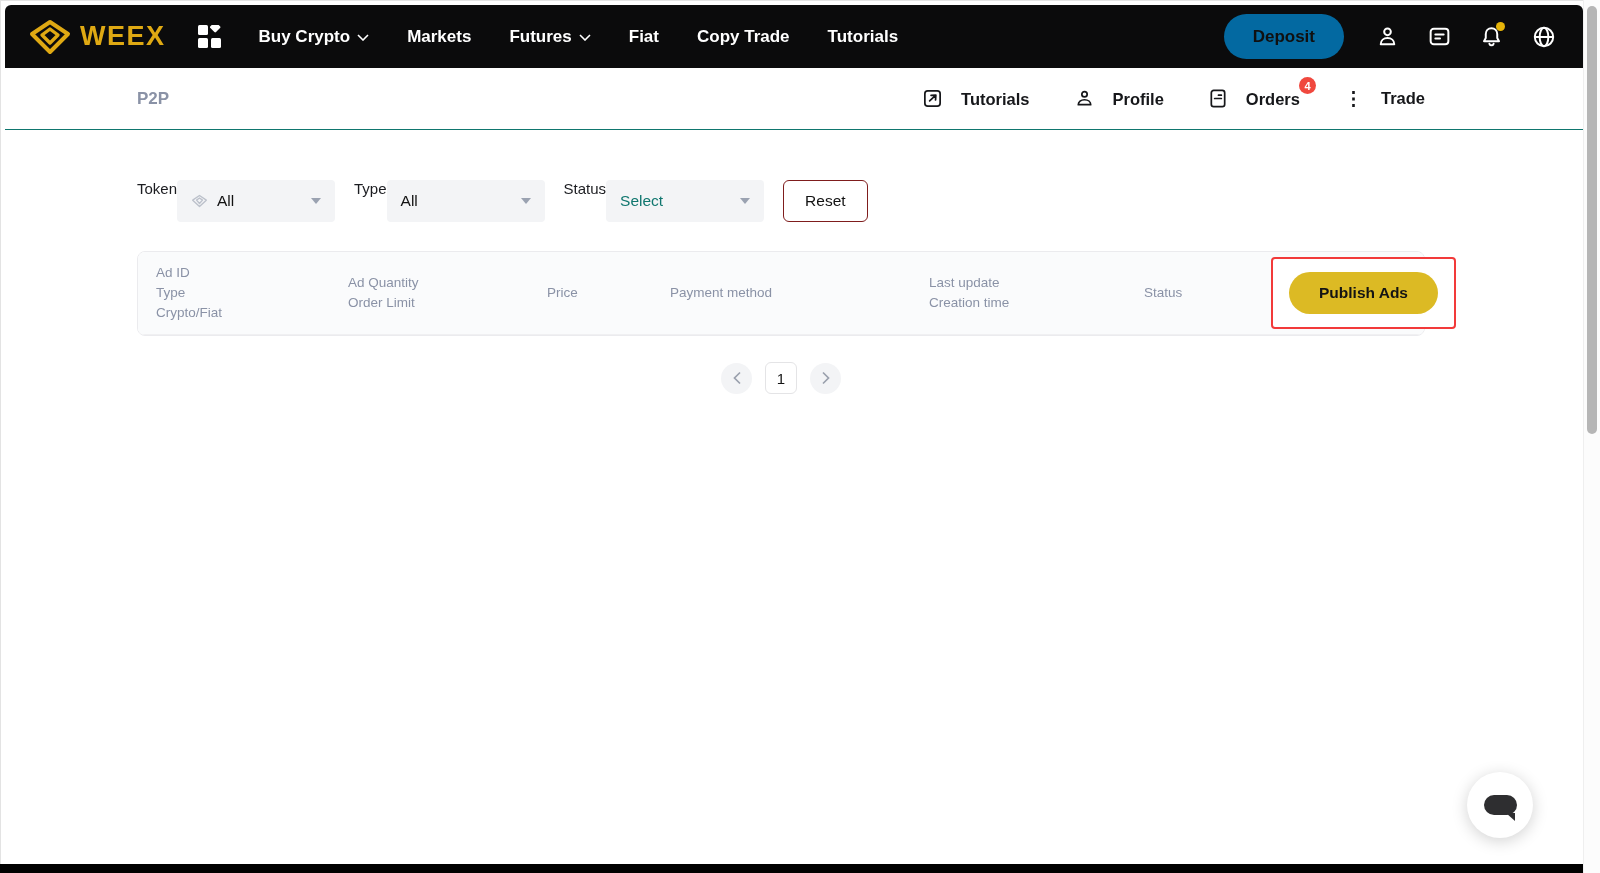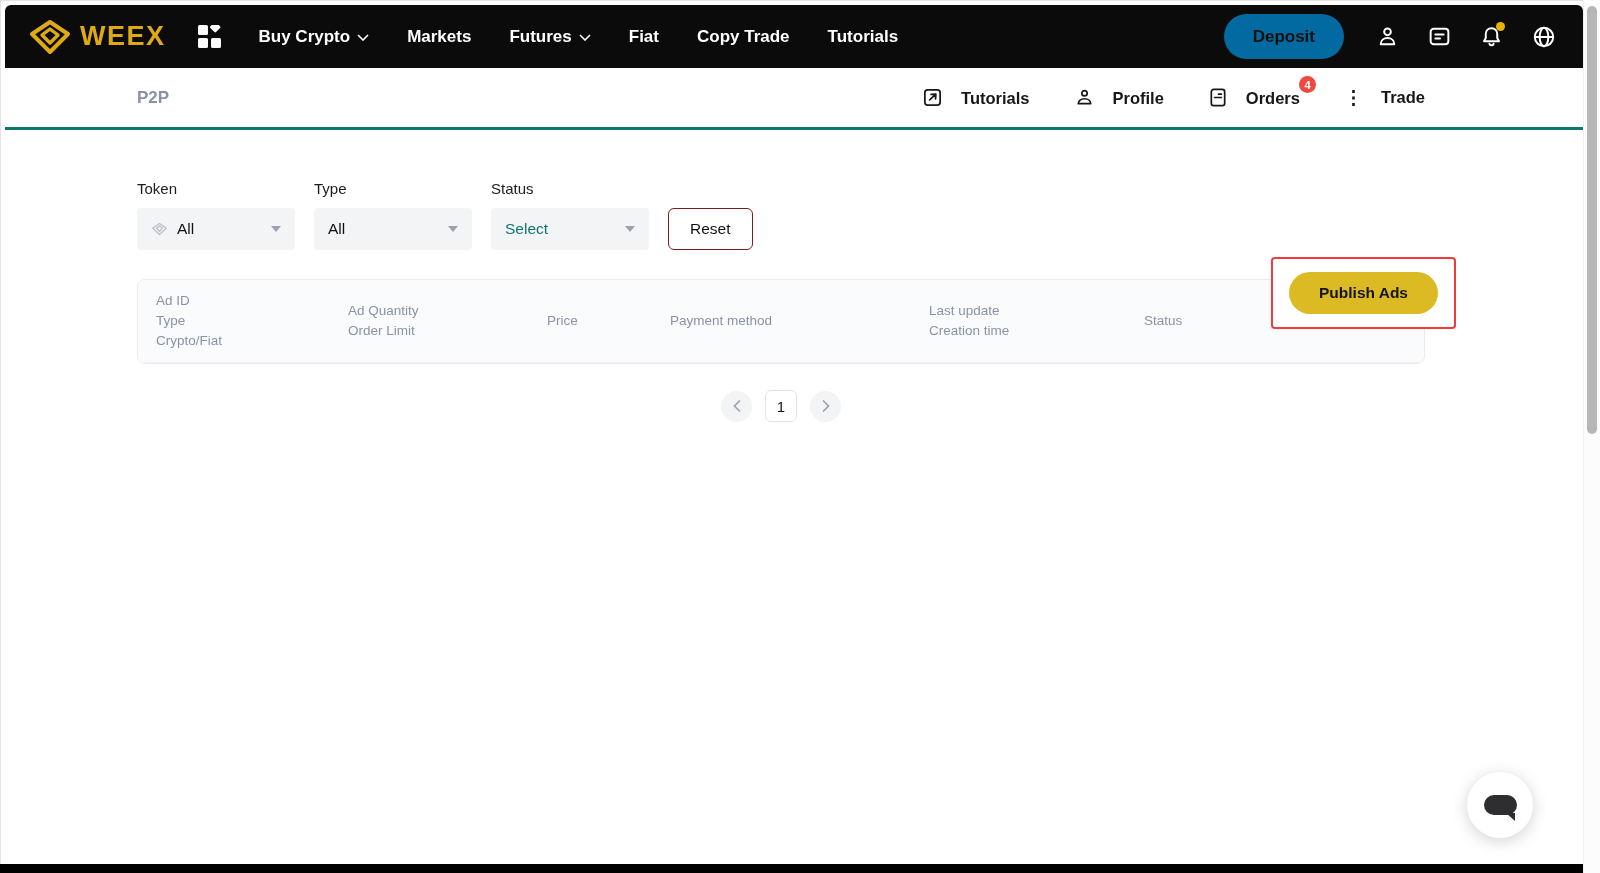--- a/index.html
+++ b/index.html
@@ -26,21 +26,21 @@
   .deposit-btn {
     height:45px; padding:0 29px; border:none; border-radius:999px; background:#0369a1;
     color:#101010; font-size:17px; font-weight:600; font-family:inherit; cursor:pointer; margin-right:4px;
   }
   .icon-btn { position:relative; display:flex; cursor:pointer; }
   .bell-dot { position:absolute; top:-2px; right:-1px; width:9px; height:9px; border-radius:50%; background:#e6b409; }
 
   
   .subnav {
     position:absolute; left:5px; top:68px; right:17px; height:62px;
-    background:#fff; border-bottom:3px solid #0f766e;
+    background:#fff; border-bottom:1px solid #0f766e;
   }
   .subnav-inner {
     width:1288px; margin-left:132px; height:100%;
     display:flex; align-items:center; justify-content:space-between;
   }
   .breadcrumb { color:#8a92a6; font-weight:700; font-size:17px; }
   .subnav-items { display:flex; align-items:center; gap:44px; }
   .subnav-item { display:flex; align-items:flex-end; gap:18px; font-size:16.5px; font-weight:600; color:#16171a; cursor:pointer; position:relative; white-space:nowrap; }
   .orders-badge {
     position:absolute; top:-11px; right:-16px; min-width:17px; height:17px; padding:0 4px;
@@ -49,21 +49,21 @@
   }
   .more-dots { font-size:19px; font-weight:700; color:#16171a; line-height:1; }
 
   
   .main { position:absolute; left:5px; top:131px; right:17px; bottom:9px; background:#fff; }
   .container { width:1288px; margin-left:132px; position:relative; }
 
   .page-title { margin:52px 0 0 0; font-size:31px; font-weight:700; color:#111; letter-spacing:0.2px; }
 
   .filters-row { display:flex; align-items:flex-end; gap:19px; margin-top:49px; }
-  .filter-group { display:flex; flex-direction:column; }
+  .filter-group { display:flex; flex-direction:row; }
   .filter-label { font-size:15px; color:#1c1d21; margin-bottom:11px; }
   .select {
     width:158px; height:42px; background:#f3f4f6; border-radius:4px;
     display:flex; align-items:center; padding:0 14px; font-size:15.5px; color:#121212; cursor:pointer;
   }
   .select .gem-sm { margin-right:9px; display:flex; }
   .select.placeholder { color:#0f766e; }
   .tri-down {
     margin-left:auto; width:0; height:0;
     border-left:5px solid transparent; border-right:5px solid transparent; border-top:6px solid #9aa2b1;

